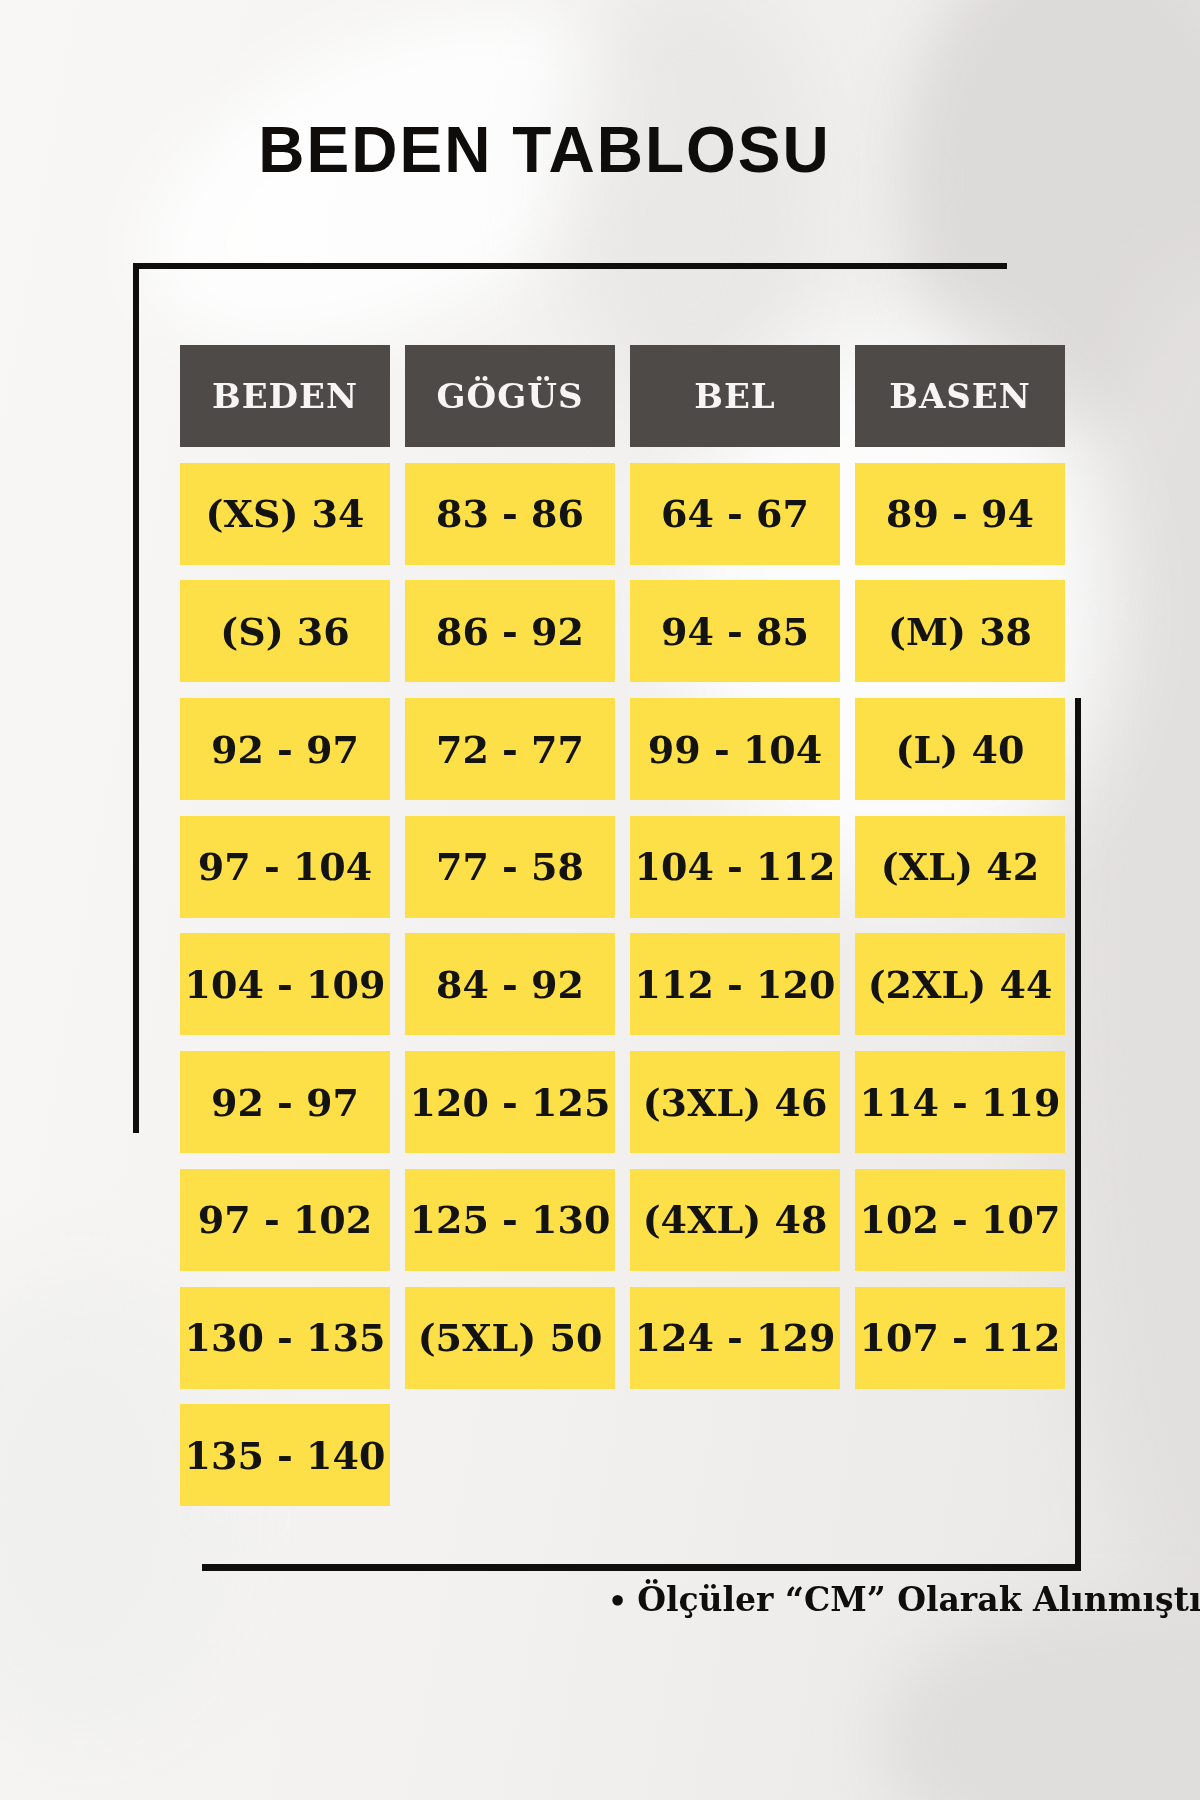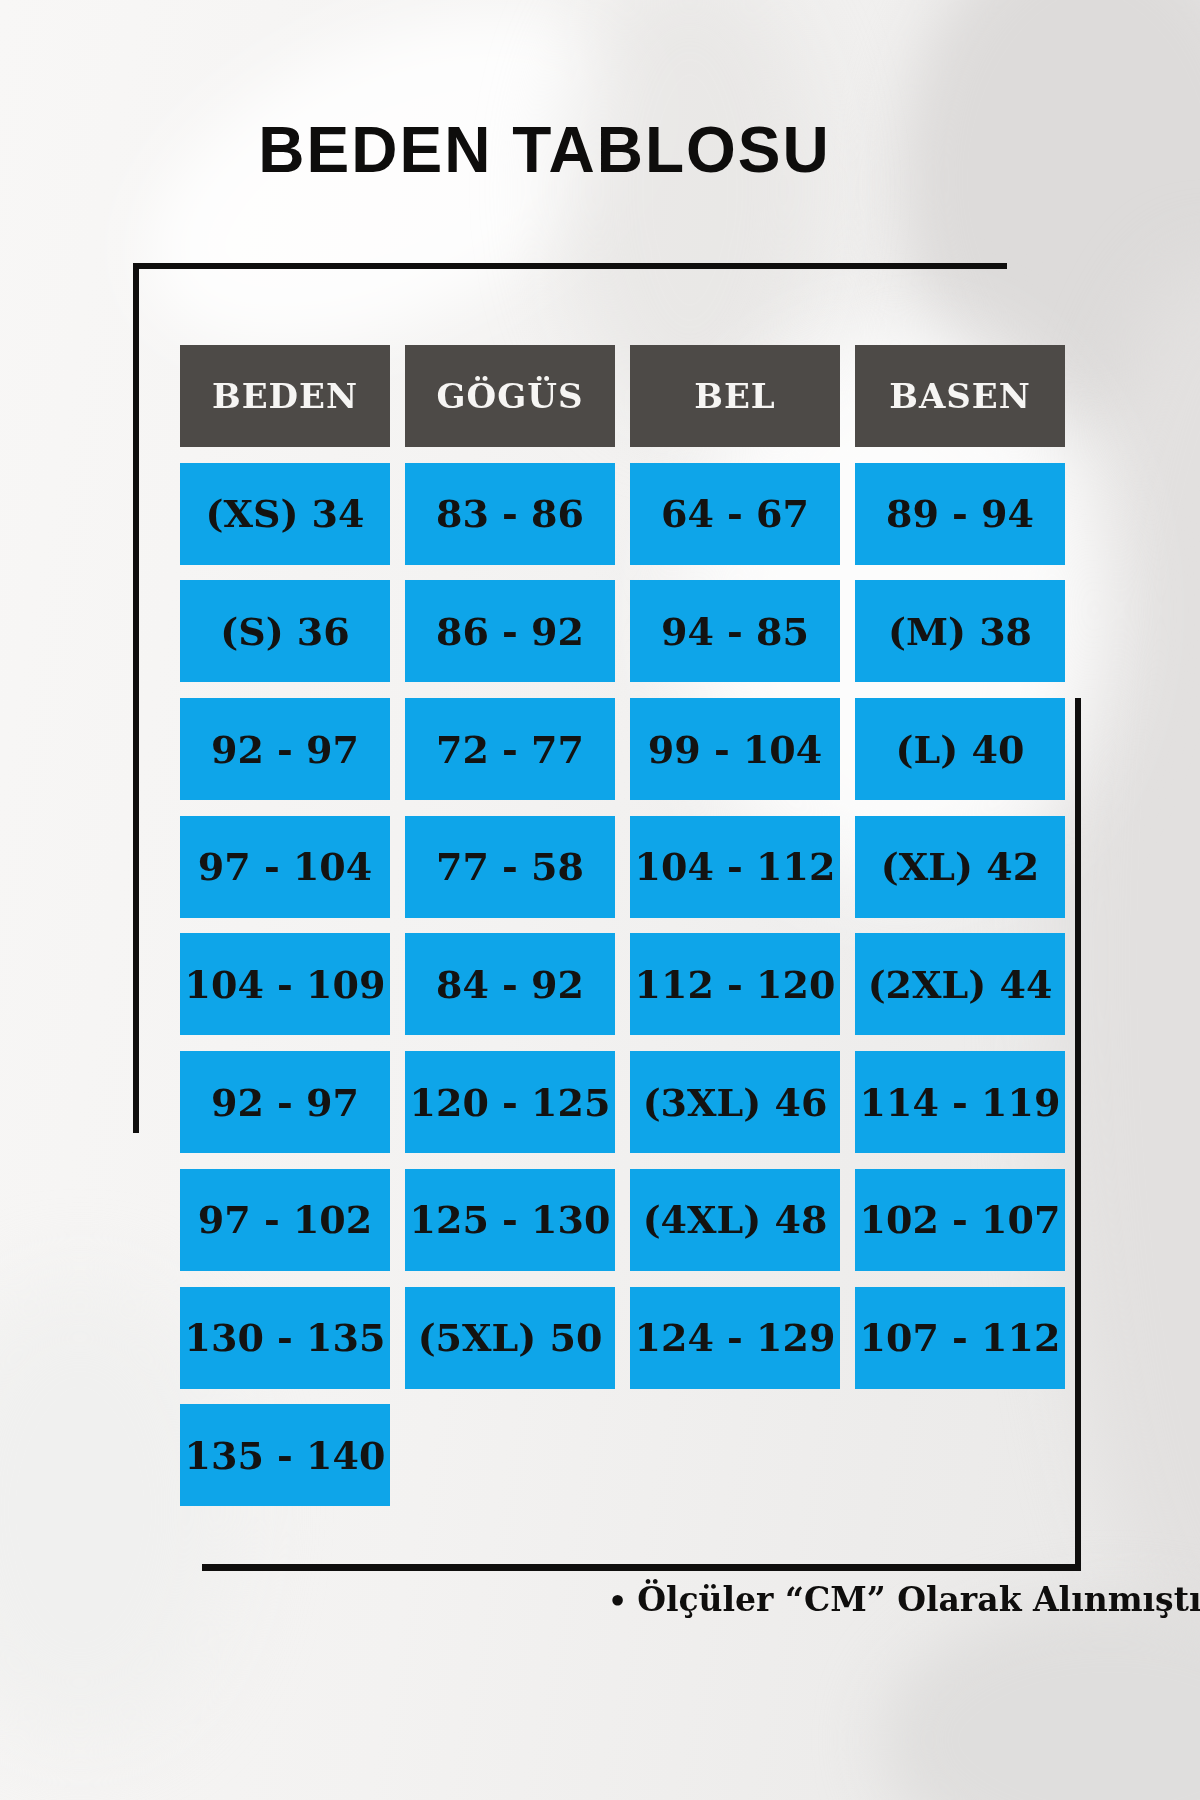--- a/index.html
+++ b/index.html
@@ -42,21 +42,21 @@
   }
   .cell{
     display:flex;align-items:center;justify-content:center;
     text-align:center;font-weight:bold;
   }
   .cell.head{
     background:#4d4a47;color:#f6f5f3;
     font-size:34px;letter-spacing:1px;
   }
   .cell.data{
-    background:#0ea5e9;color:#131312;
+    background:#fde047;color:#131312;
     font-size:38px;letter-spacing:0px;
   }
 
   .note{
     position:absolute;left:608px;top:1580px;
     font-size:33px;font-weight:bold;color:#0f0e0d;letter-spacing:0px;
     white-space:nowrap;
   }
   .note .bullet{font-size:30px;padding-right:10px;}
 </style>

